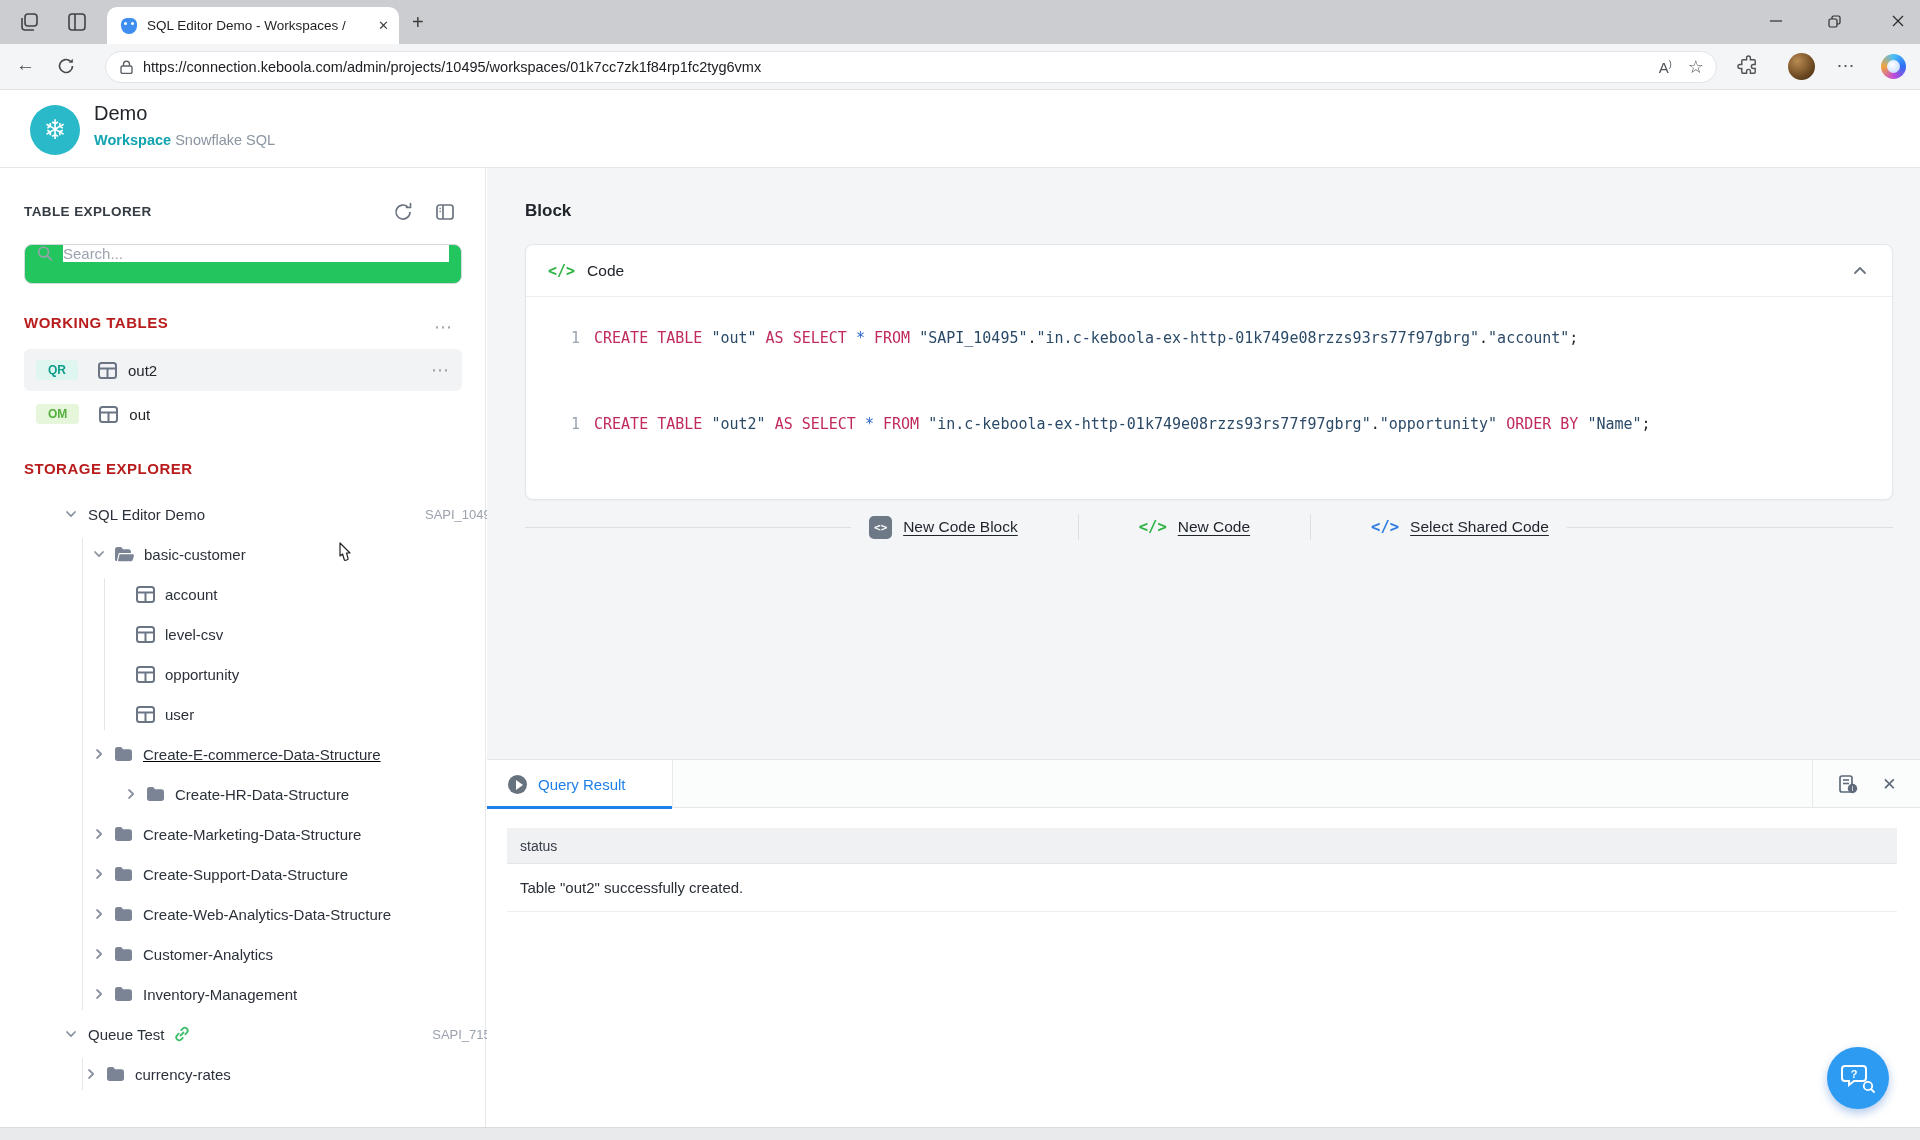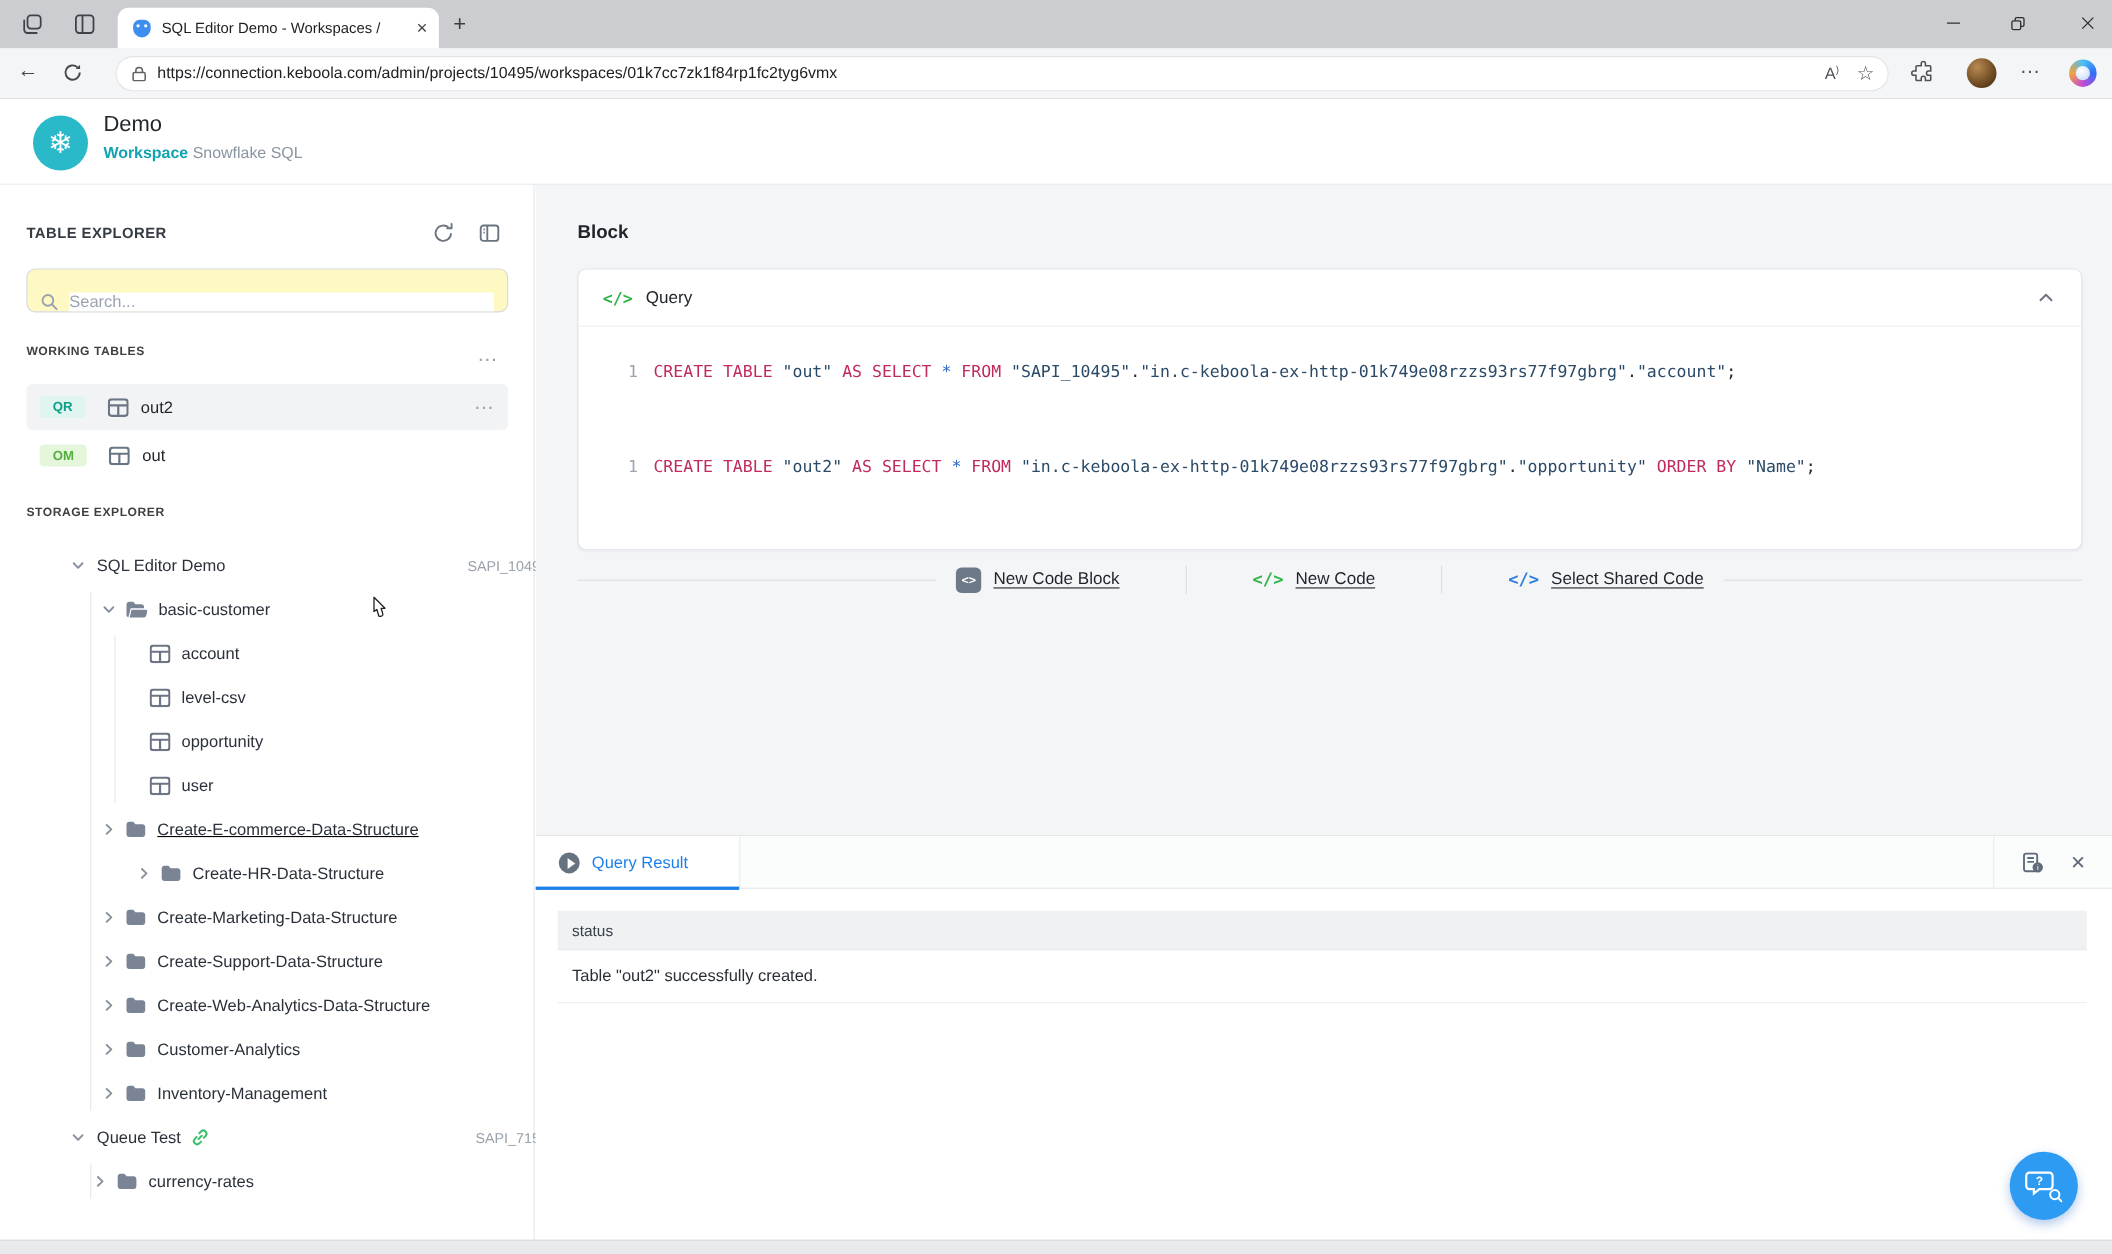--- a/index.html
+++ b/index.html
@@ -43,24 +43,24 @@
   .redo { left:1541px; width:52px; font-size:21px; color:#C6CCD4; }
   .savebtn { position:absolute; left:1607px; top:112px; width:206px; height:46px; background:#35CE13; border:none; border-radius:4px; color:#fff; display:flex; align-items:center; padding:0; overflow:hidden; }
   .save-label { flex:1; text-align:center; font-size:13.5px; font-weight:700; letter-spacing:.8px; }
   .save-caret { width:48px; height:100%; border-left:1px solid rgba(255,255,255,.45); display:flex; align-items:center; justify-content:center; font-size:11px; }
   .closebtn { left:1846px; width:52px; font-size:17px; }
 
   
   .sidebar { position:absolute; left:0; top:168px; width:486px; height:959px; background:#fff; border-right:1px solid #E5E8EB; }
   .sb-title { position:absolute; left:24px; top:36px; font-size:13.5px; font-weight:700; letter-spacing:.4px; color:#353C44; }
   .sb-title-ic { position:absolute; top:33px; width:22px; height:22px; color:#6B7480; }
-  .searchbox { position:absolute; left:24px; top:76px; width:438px; height:40px; border:1px solid #D5D9DF; border-radius:8px; background:#fef9c3; display:flex; align-items:flex-end; padding:0 12px; }
+  .searchbox { position:absolute; left:24px; top:76px; width:438px; height:40px; border:1px solid #D5D9DF; border-radius:8px; background:#22c55e; display:flex; align-items:flex-start; padding:0 12px; }
   .searchbox input { border:none; outline:none; font-family:"Liberation Sans",sans-serif; font-size:15px; color:#333; margin-left:10px; width:100%; }
   .searchbox input::placeholder { color:#9CA3AF; }
-  .sec-label { position:absolute; left:24px; font-size:11px; font-weight:700; letter-spacing:.5px; color:#404040; }
+  .sec-label { position:absolute; left:24px; font-size:15px; font-weight:700; letter-spacing:.5px; color:#b91c1c; }
   .sec-dots { position:absolute; left:434px; top:148px; font-size:18px; color:#9CA3AF; letter-spacing:1px; }
 
   .wt-list { position:absolute; left:24px; top:181px; width:438px; }
   .wt-row { height:42px; border-radius:6px; display:flex; align-items:center; padding:0 12px; margin-bottom:2px; }
   .wt-row.hl { background:#F1F3F5; }
   .wt-badge { font-size:12px; font-weight:700; padding:3px 12px; border-radius:4px; margin-right:12px; min-width:28px; text-align:center; }
   .wt-name { font-size:15px; color:#22262B; margin-left:11px; flex:1; }
   .dots { font-size:18px; color:#9CA3AF; letter-spacing:1px; }
 
   .tree { position:absolute; left:0; top:326px; width:486px;margin-left:36px; }
@@ -401,21 +401,21 @@
       <path d="M8 1v13l2.6-2 1.6 5.5c.2.7 1 1.1 1.7.8l1.3-.5c.7-.3 1-1 .8-1.7L14.5 11H18z" fill="#fff" stroke="#222" stroke-width="1.2" stroke-linejoin="round"></path>
     </svg>
 </div>
 
 <div class="main">
   <div class="block-title">Block</div>
 
   <div class="code-card">
     <div class="code-card-hdr">
       <span class="code-tag">&lt;/&gt;</span>
-      <span class="code-hdr-label">Query</span>
+      <span class="code-hdr-label">Code</span>
       <svg class="collapse-ic" width="16" height="16" viewBox="0 0 16 16">
           <path d="M3 10l5-5 5 5" fill="none" stroke="currentColor" stroke-width="1.8" stroke-linecap="round" stroke-linejoin="round"></path>
         </svg>
     </div>
     <div class="code-body">
         <div class="cm-line">
           <span class="cm-gutter">1</span>
           <span><span class="tok-kw">CREATE TABLE </span><span class="tok-str">"out"</span><span class="tok-pl"> </span><span class="tok-kw">AS SELECT </span><span class="tok-op">* </span><span class="tok-kw">FROM </span><span class="tok-str">"SAPI_10495"</span><span class="tok-pl">.</span><span class="tok-str">"in.c-keboola-ex-http-01k749e08rzzs93rs77f97gbrg"</span><span class="tok-pl">.</span><span class="tok-str">"account"</span><span class="tok-pl">;</span></span>
         </div>
         <div class="cm-line">

